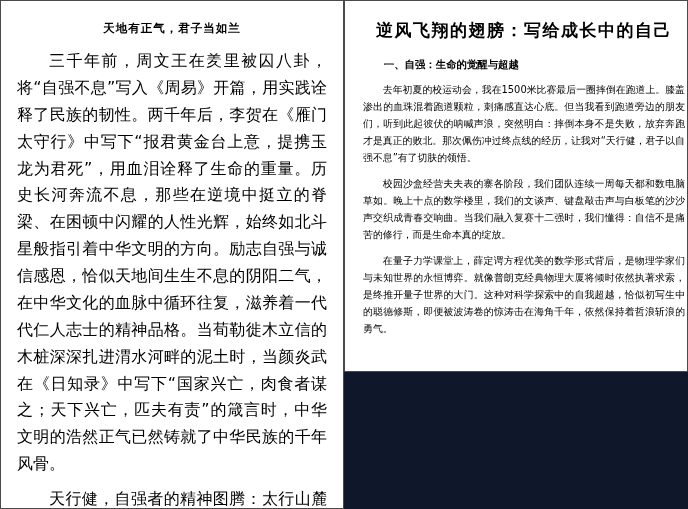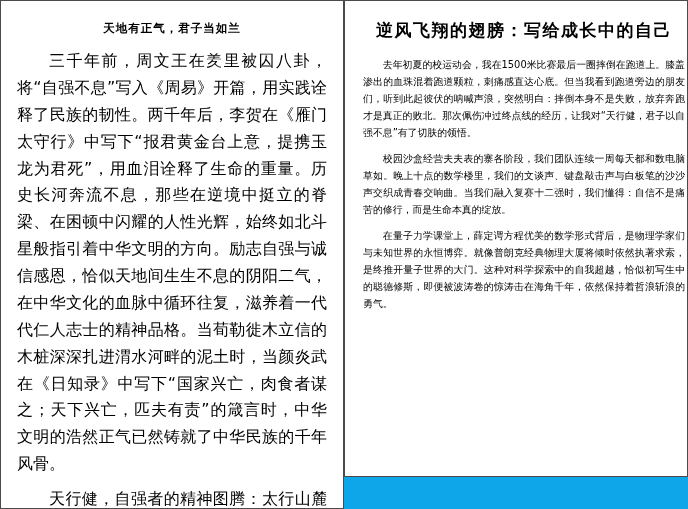--- a/index.html
+++ b/index.html
@@ -11,37 +11,37 @@
     width: 688px;
     height: 509px;
     font-family: "DejaVu Sans", "Liberation Sans", sans-serif;
     overflow: hidden;
   }
   .page {
     width: 688px;
     height: 509px;
     display: flex;
     box-sizing: border-box;
-    background: #0ea5e9;
+    background: #0f172a;
   }
   .pane {
     box-sizing: border-box;
     border: 1px solid #4a4a4a;
     background: #ffffff;
     overflow: hidden;
     position: relative;
   }
   .pane-left {
     width: 344px;
     height: 509px;
     padding: 14px 16px 10px 16px;
   }
   .pane-right {
     width: 344px;
-    height: 477px;
+    height: 372px;
     padding: 10px 2px 10px 18px;
   }
   .title-left {
     text-align: center;
     font-weight: bold;
     font-size: 11.5px;
     letter-spacing: 1px;
     margin: 6px 0 12px 0;
     color: #000;
   }
@@ -88,18 +88,19 @@
 <div class="page">
 
   <div class="pane pane-left">
     <div class="title-left">天地有正气，君子当如兰</div>
     <p class="para">三千年前，周文王在羑里被囚八卦，将“自强不息”写入《周易》开篇，用实践诠释了民族的韧性。两千年后，李贺在《雁门太守行》中写下“报君黄金台上意，提携玉龙为君死”，用血泪诠释了生命的重量。历史长河奔流不息，那些在逆境中挺立的脊梁、在困顿中闪耀的人性光辉，始终如北斗星般指引着中华文明的方向。励志自强与诚信感恩，恰似天地间生生不息的阴阳二气，在中华文化的血脉中循环往复，滋养着一代代仁人志士的精神品格。当荀勒徙木立信的木桩深深扎进渭水河畔的泥土时，当颜炎武在《日知录》中写下“国家兴亡，肉食者谋之；天下兴亡，匹夫有责”的箴言时，中华文明的浩然正气已然铸就了中华民族的千年风骨。</p>
     <p class="para">天行健，自强者的精神图腾：太行山麓的愚公移山不是神话，而是中华民族的精神重言。《列子·汤问》中记载的这则故事，实则是中华先民与自然抗争的精神写照。司马迁身受腐刑仍奋笔著书，在《史记》中留下“究天人之际，通古今之变”的宏愿，其笔锋所及处，尽是“西伯拘而演《周易》，仲尼厄而作《春秋》”屈原放逐，乃赋《离骚》”的绝地反击。范仲淹幼年丧父，君子以自强不息，终成“先天下之忧而忧”的千古名臣；其“云山苍苍，江水泱泱”的气象，正是《周易》“穷则变，变则通，通则久”的完美诠释。</p>
   </div>
 
   <div class="pane pane-right">
     <div class="title-right">逆风飞翔的翅膀：写给成长中的自己</div>
+    <div class="subhead">一、自强：生命的觉醒与超越</div>
     <p class="para">去年初夏的校运动会，我在1500米比赛最后一圈摔倒在跑道上。膝盖渗出的血珠混着跑道颗粒，刺痛感直达心底。但当我看到跑道旁边的朋友们，听到此起彼伏的呐喊声浪，突然明白：摔倒本身不是失败，放弃奔跑才是真正的败北。那次佩伤冲过终点线的经历，让我对“天行健，君子以自强不息”有了切肤的领悟。</p>
     <p class="para">校园沙盒经营夫夫表的寨各阶段，我们团队连续一周每天都和数电脑草如。晚上十点的数学楼里，我们的文谈声、键盘敲击声与白板笔的沙沙声交织成青春交响曲。当我们融入复赛十二强时，我们懂得：自信不是痛苦的修行，而是生命本真的绽放。</p>
     <p class="para">在量子力学课堂上，薛定谔方程优美的数学形式背后，是物理学家们与未知世界的永恒博弈。就像普朗克经典物理大厦将倾时依然执著求索，是终推开量子世界的大门。这种对科学探索中的自我超越，恰似初写生中的聪德修斯，即便被波涛卷的惊涛击在海角千年，依然保持着哲浪斩浪的勇气。</p>
   </div>
 
 </div>
 
 </body></html>

